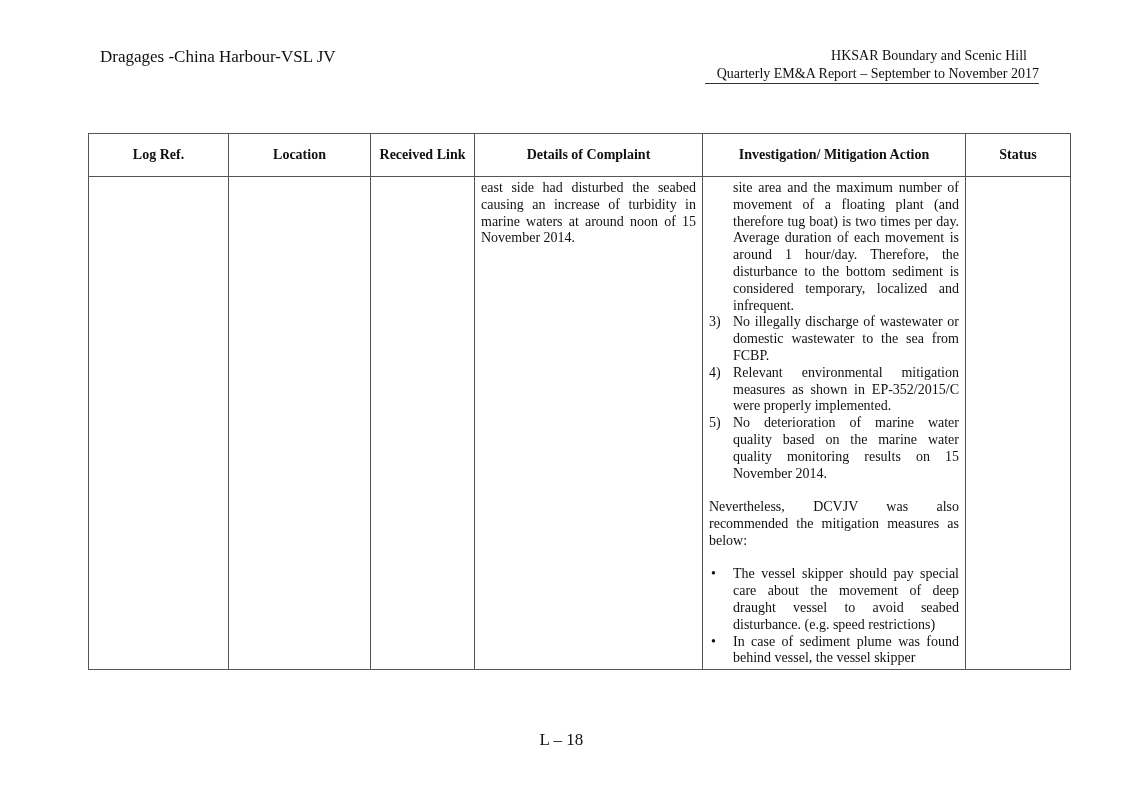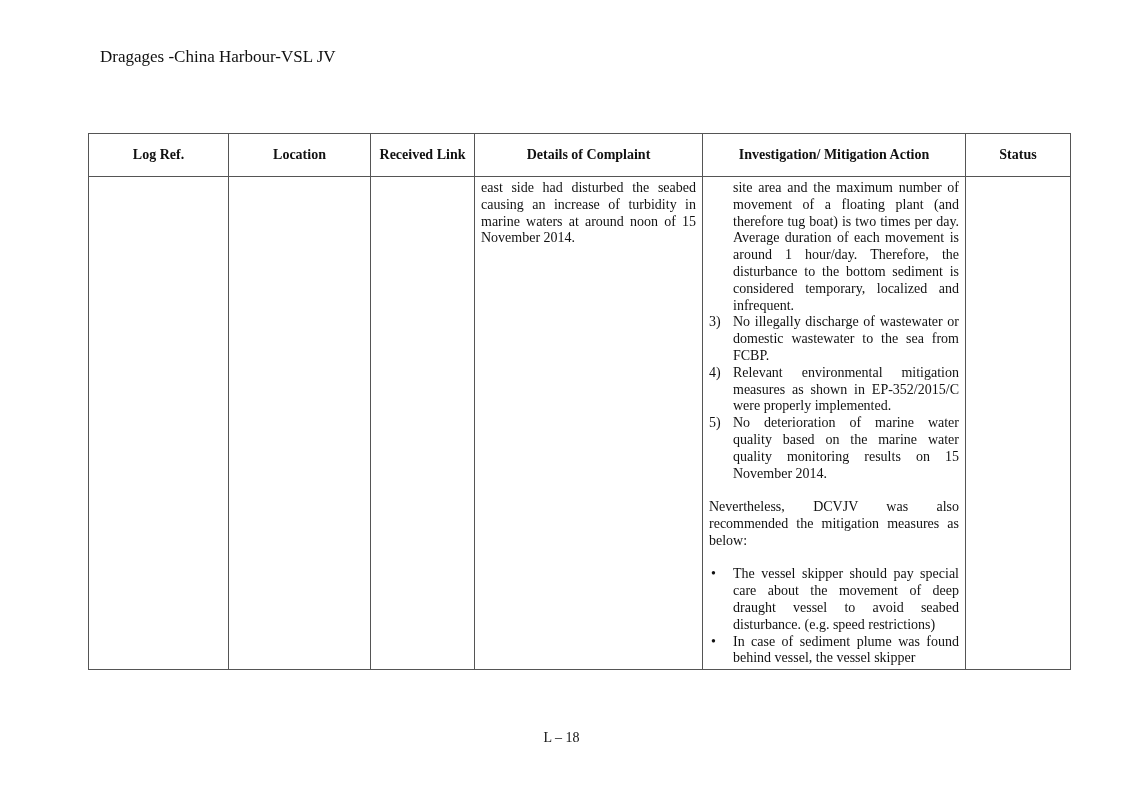--- a/index.html
+++ b/index.html
@@ -33,27 +33,29 @@
     .cell-text { padding: 3px 6px 0 6px; line-height: 16.8px; text-align: justify; }
     .inv { padding: 3px 6px 0 6px; line-height: 16.8px; text-align: justify; overflow: hidden; height: 489px; }
     .indent { padding-left: 24px; }
     .num-item { display: flex; }
     .num-item .n { width: 24px; flex: none; }
     .num-item .t { flex: 1; text-align: justify; }
     .bullet-item { display: flex; }
     .bullet-item .b { width: 22px; flex: none; padding-left: 2px; }
     .bullet-item .t { flex: 1; text-align: justify; }
     .gap { height: 16.8px; }
-    .footer { position: absolute; left: 0; width: 1123px; top: 730px; text-align: center; font-size: 14px; }
+    .footer { position: absolute; left: 0; width: 1123px; top: 730px; text-align: center; font-size: 17px; }
   </style>
 </head>
 <body>
 
 <div class="hdr-left">Dragages -China Harbour-VSL JV</div>
 <div class="hdr-right">
+  <div>HKSAR Boundary and Scenic Hill</div>
+  <div><span class="last">Quarterly EM&amp;A Report – September to November 2017</span></div>
 </div>
 
 <table class="log">
   <colgroup>
     <col class="c1">
       <col class="c2">
       <col class="c3">
       <col class="c4">
       <col class="c5">
       <col class="c6">

